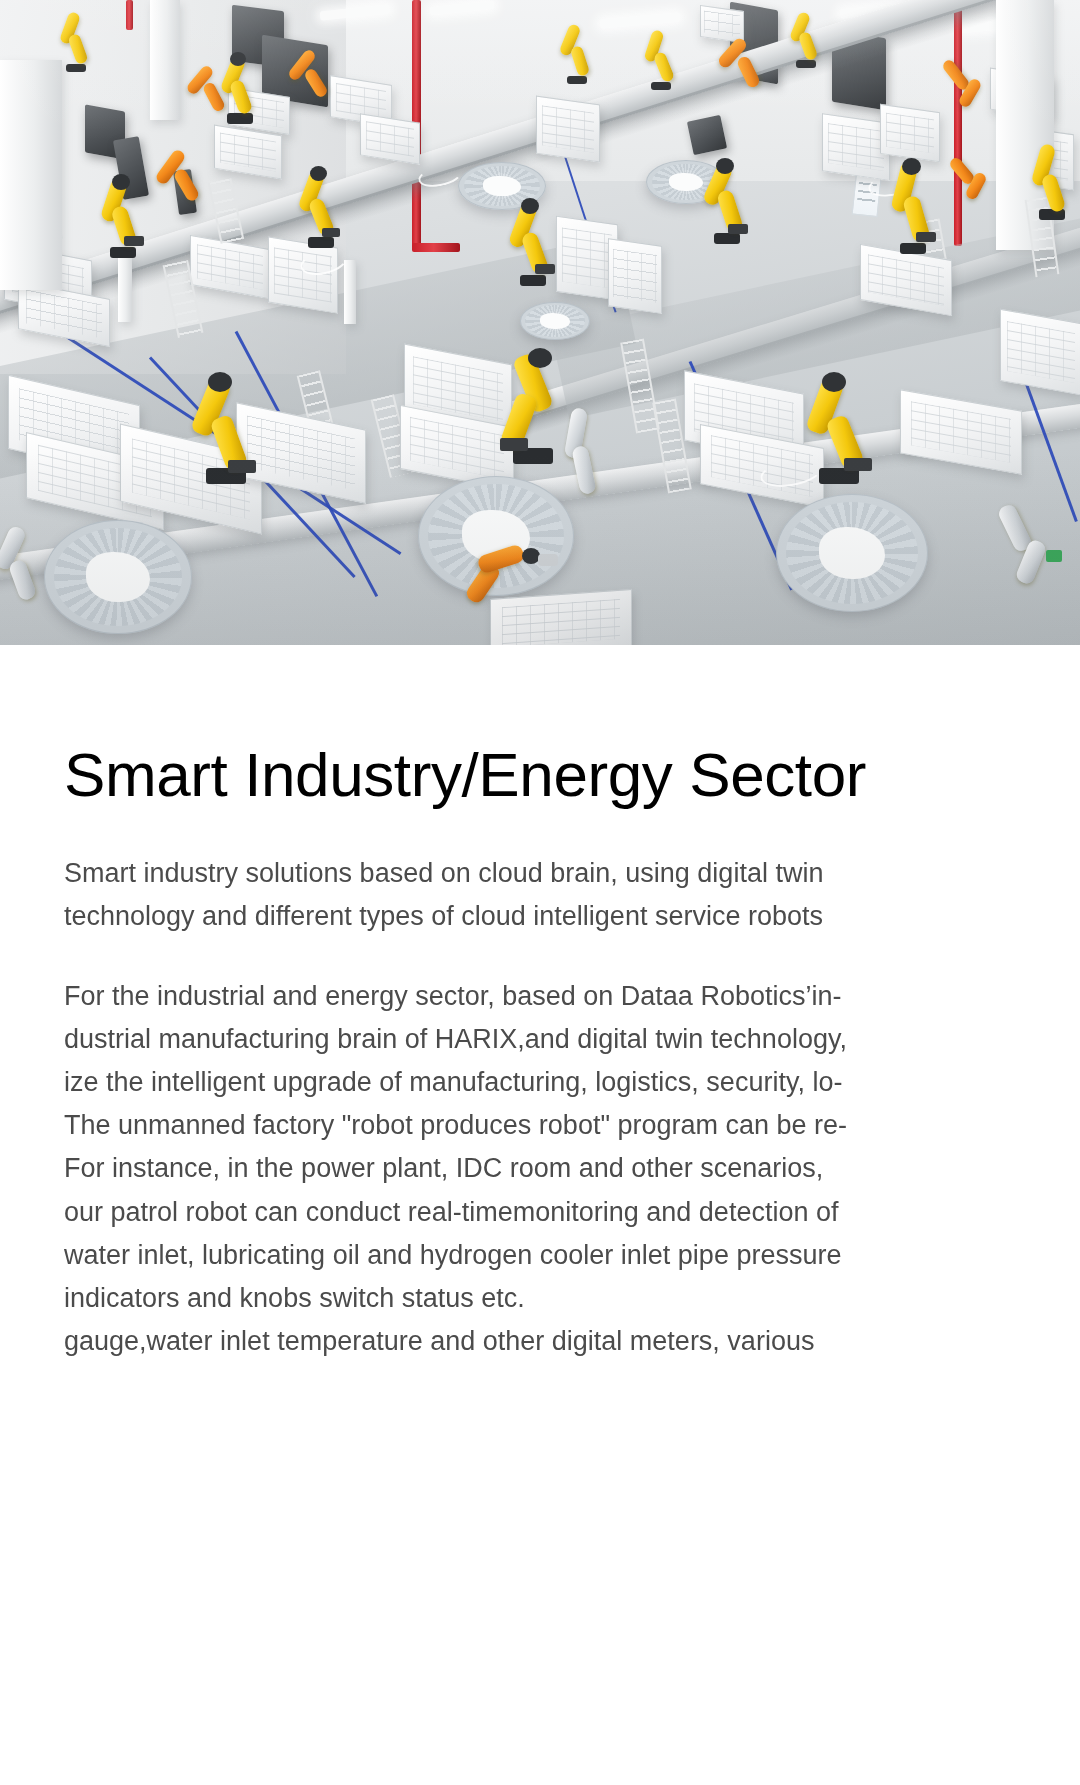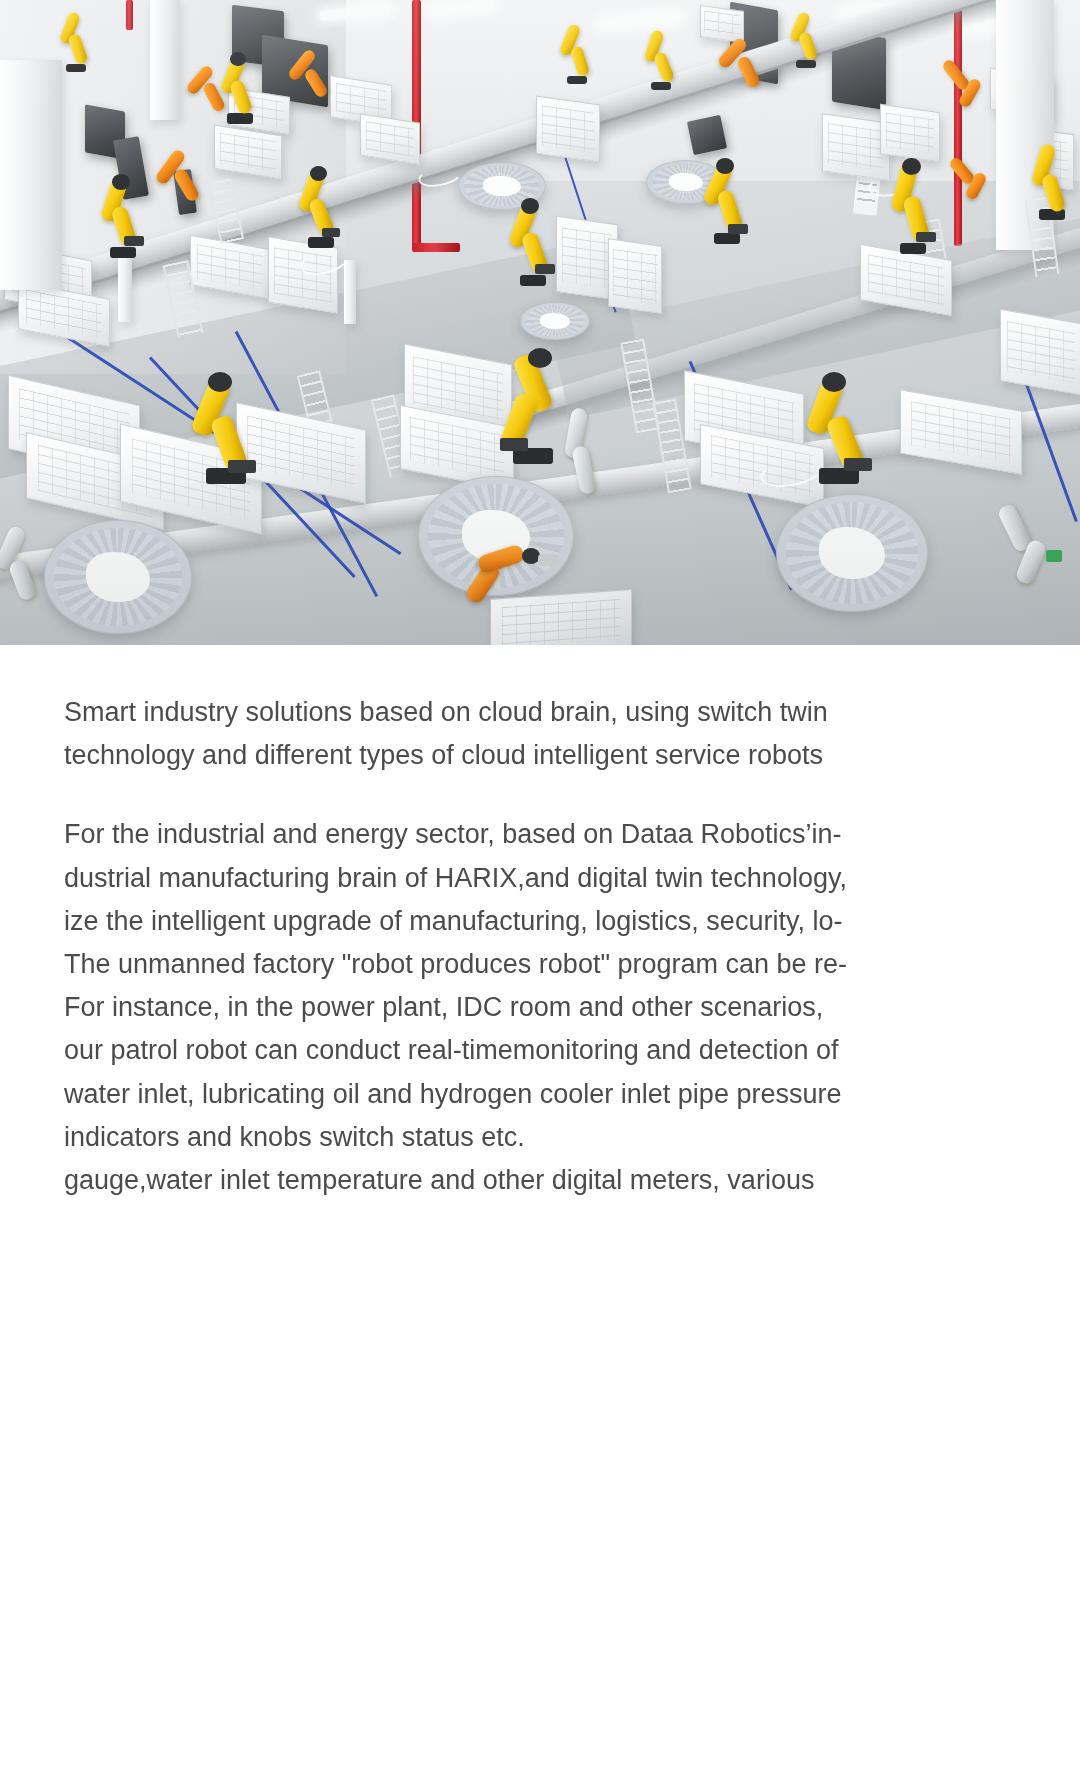--- a/index.html
+++ b/index.html
@@ -465,22 +465,23 @@
     </div>
 
     <div class="crate" style="left:490px;top:594px;width:140px;height:56px;transform:skewY(-4deg);"></div>
 
     <div class="hero-vignette"></div>
   </div>
 </div>
 
 <div class="content">
 
-
-  <p class="lead">Smart industry solutions based on cloud brain, using switch twin technology and different types of cloud intelligent service robots</p>
+  <h1 class="page-title">Smart Industry/Energy Sector</h1>
+
+  <p class="lead">Smart industry solutions based on cloud brain, using digital twin technology and different types of cloud intelligent service robots</p>
 
   <div class="body-text">
     <span class="ln">For the industrial and energy sector, based on Dataa Robotics’in-</span>
     <span class="ln">dustrial manufacturing brain of HARIX,and digital twin technology,</span>
     <span class="ln">ize the intelligent upgrade of manufacturing, logistics, security, lo-</span>
     <span class="ln">The unmanned factory "robot produces robot" program can be re-</span>
     <span class="ln">For instance, in the power plant, IDC room and other scenarios,</span>
     <span class="ln">our patrol robot can conduct real-timemonitoring and detection of</span>
     <span class="ln">water inlet, lubricating oil and hydrogen cooler inlet pipe pressure</span>
     <span class="ln">indicators and knobs switch status etc.</span>

